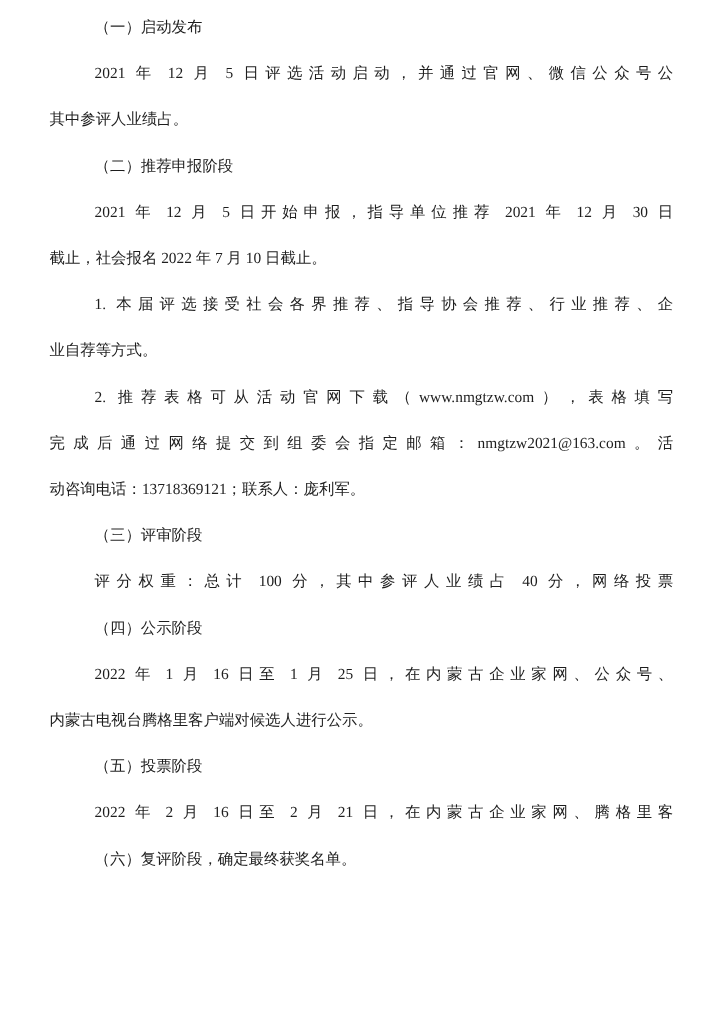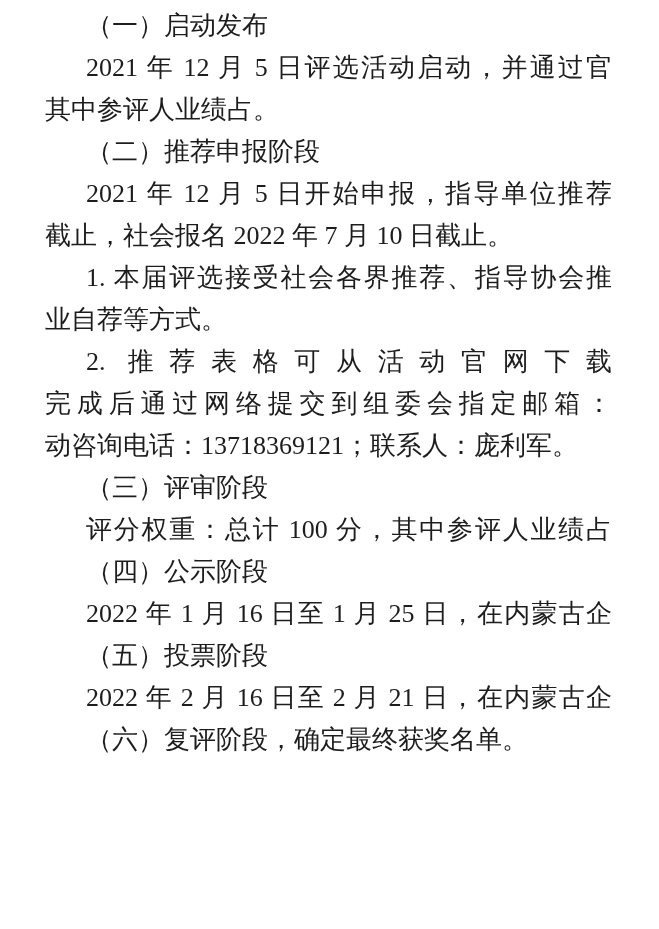--- a/index.html
+++ b/index.html
@@ -8,21 +8,21 @@
     background: #ffffff;
   }
   .page {
     position: relative;
     box-sizing: border-box;
     width: 659px;
     height: 929px;
     background: #ffffff;
     padding: 5px 47px 0 45px;
     font-family: "Liberation Serif", "DejaVu Serif", serif;
-    font-size: 26px;
+    font-size: 14px;
     line-height: 42px;
     color: #1d1d1d;
   }
   .line {
     height: 42px;
     overflow: hidden;
     text-align: left;
   }
   .indent {
     text-indent: 41px;
@@ -44,16 +44,17 @@
   <div class="line">截止，社会报名 2022 年 7 月 10 日截止。</div>
   <div class="line indent fill">1. 本届评选接受社会各界推荐、指导协会推荐、行业推荐、企</div>
   <div class="line">业自荐等方式。</div>
   <div class="line indent fill">2. 推荐表格可从活动官网下载（www.nmgtzw.com），表格填写</div>
   <div class="line fill">完成后通过网络提交到组委会指定邮箱：nmgtzw2021@163.com。活</div>
   <div class="line">动咨询电话：13718369121；联系人：庞利军。</div>
   <div class="line indent">（三）评审阶段</div>
   <div class="line indent fill">评分权重：总计 100 分，其中参评人业绩占 40 分，网络投票</div>
   <div class="line indent">（四）公示阶段</div>
   <div class="line indent fill">2022 年 1 月 16 日至 1 月 25 日，在内蒙古企业家网、公众号、</div>
+  <div class="line">内蒙古电视台腾格里客户端对候选人进行公示。</div>
   <div class="line indent">（五）投票阶段</div>
   <div class="line indent fill">2022 年 2 月 16 日至 2 月 21 日，在内蒙古企业家网、腾格里客</div>
   <div class="line indent">（六）复评阶段，确定最终获奖名单。</div>
 </div>
 
 </body></html>

